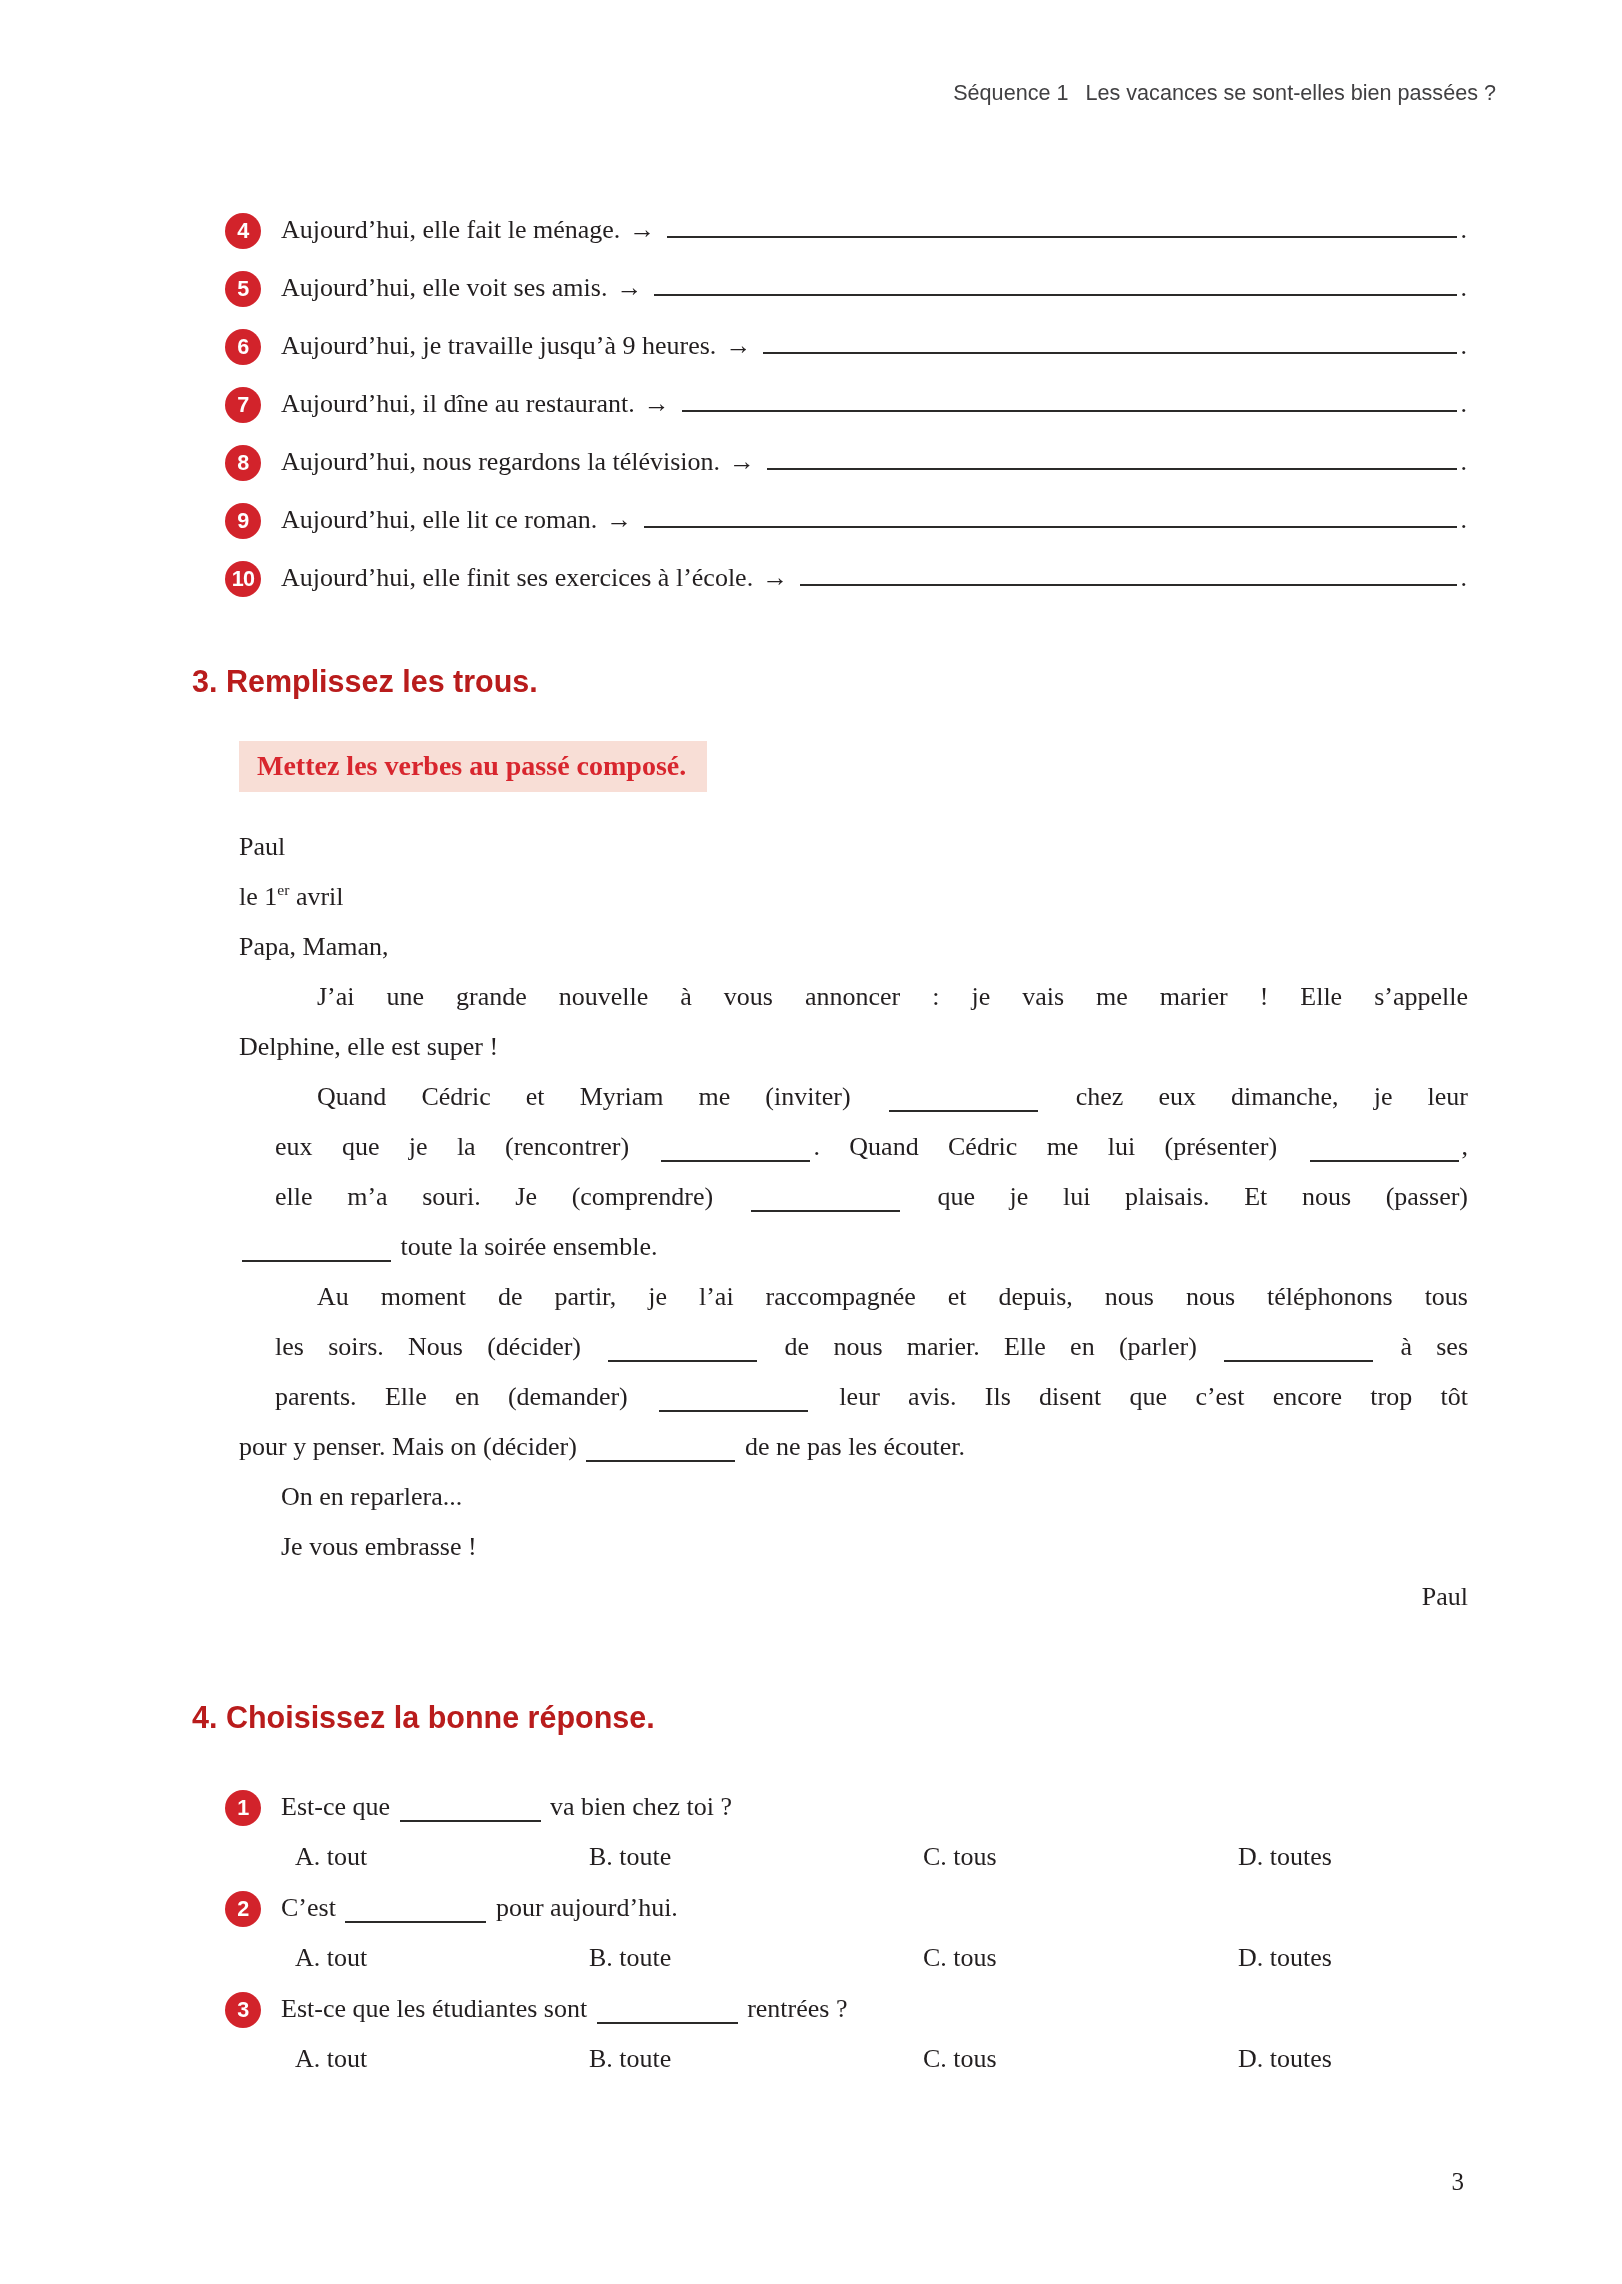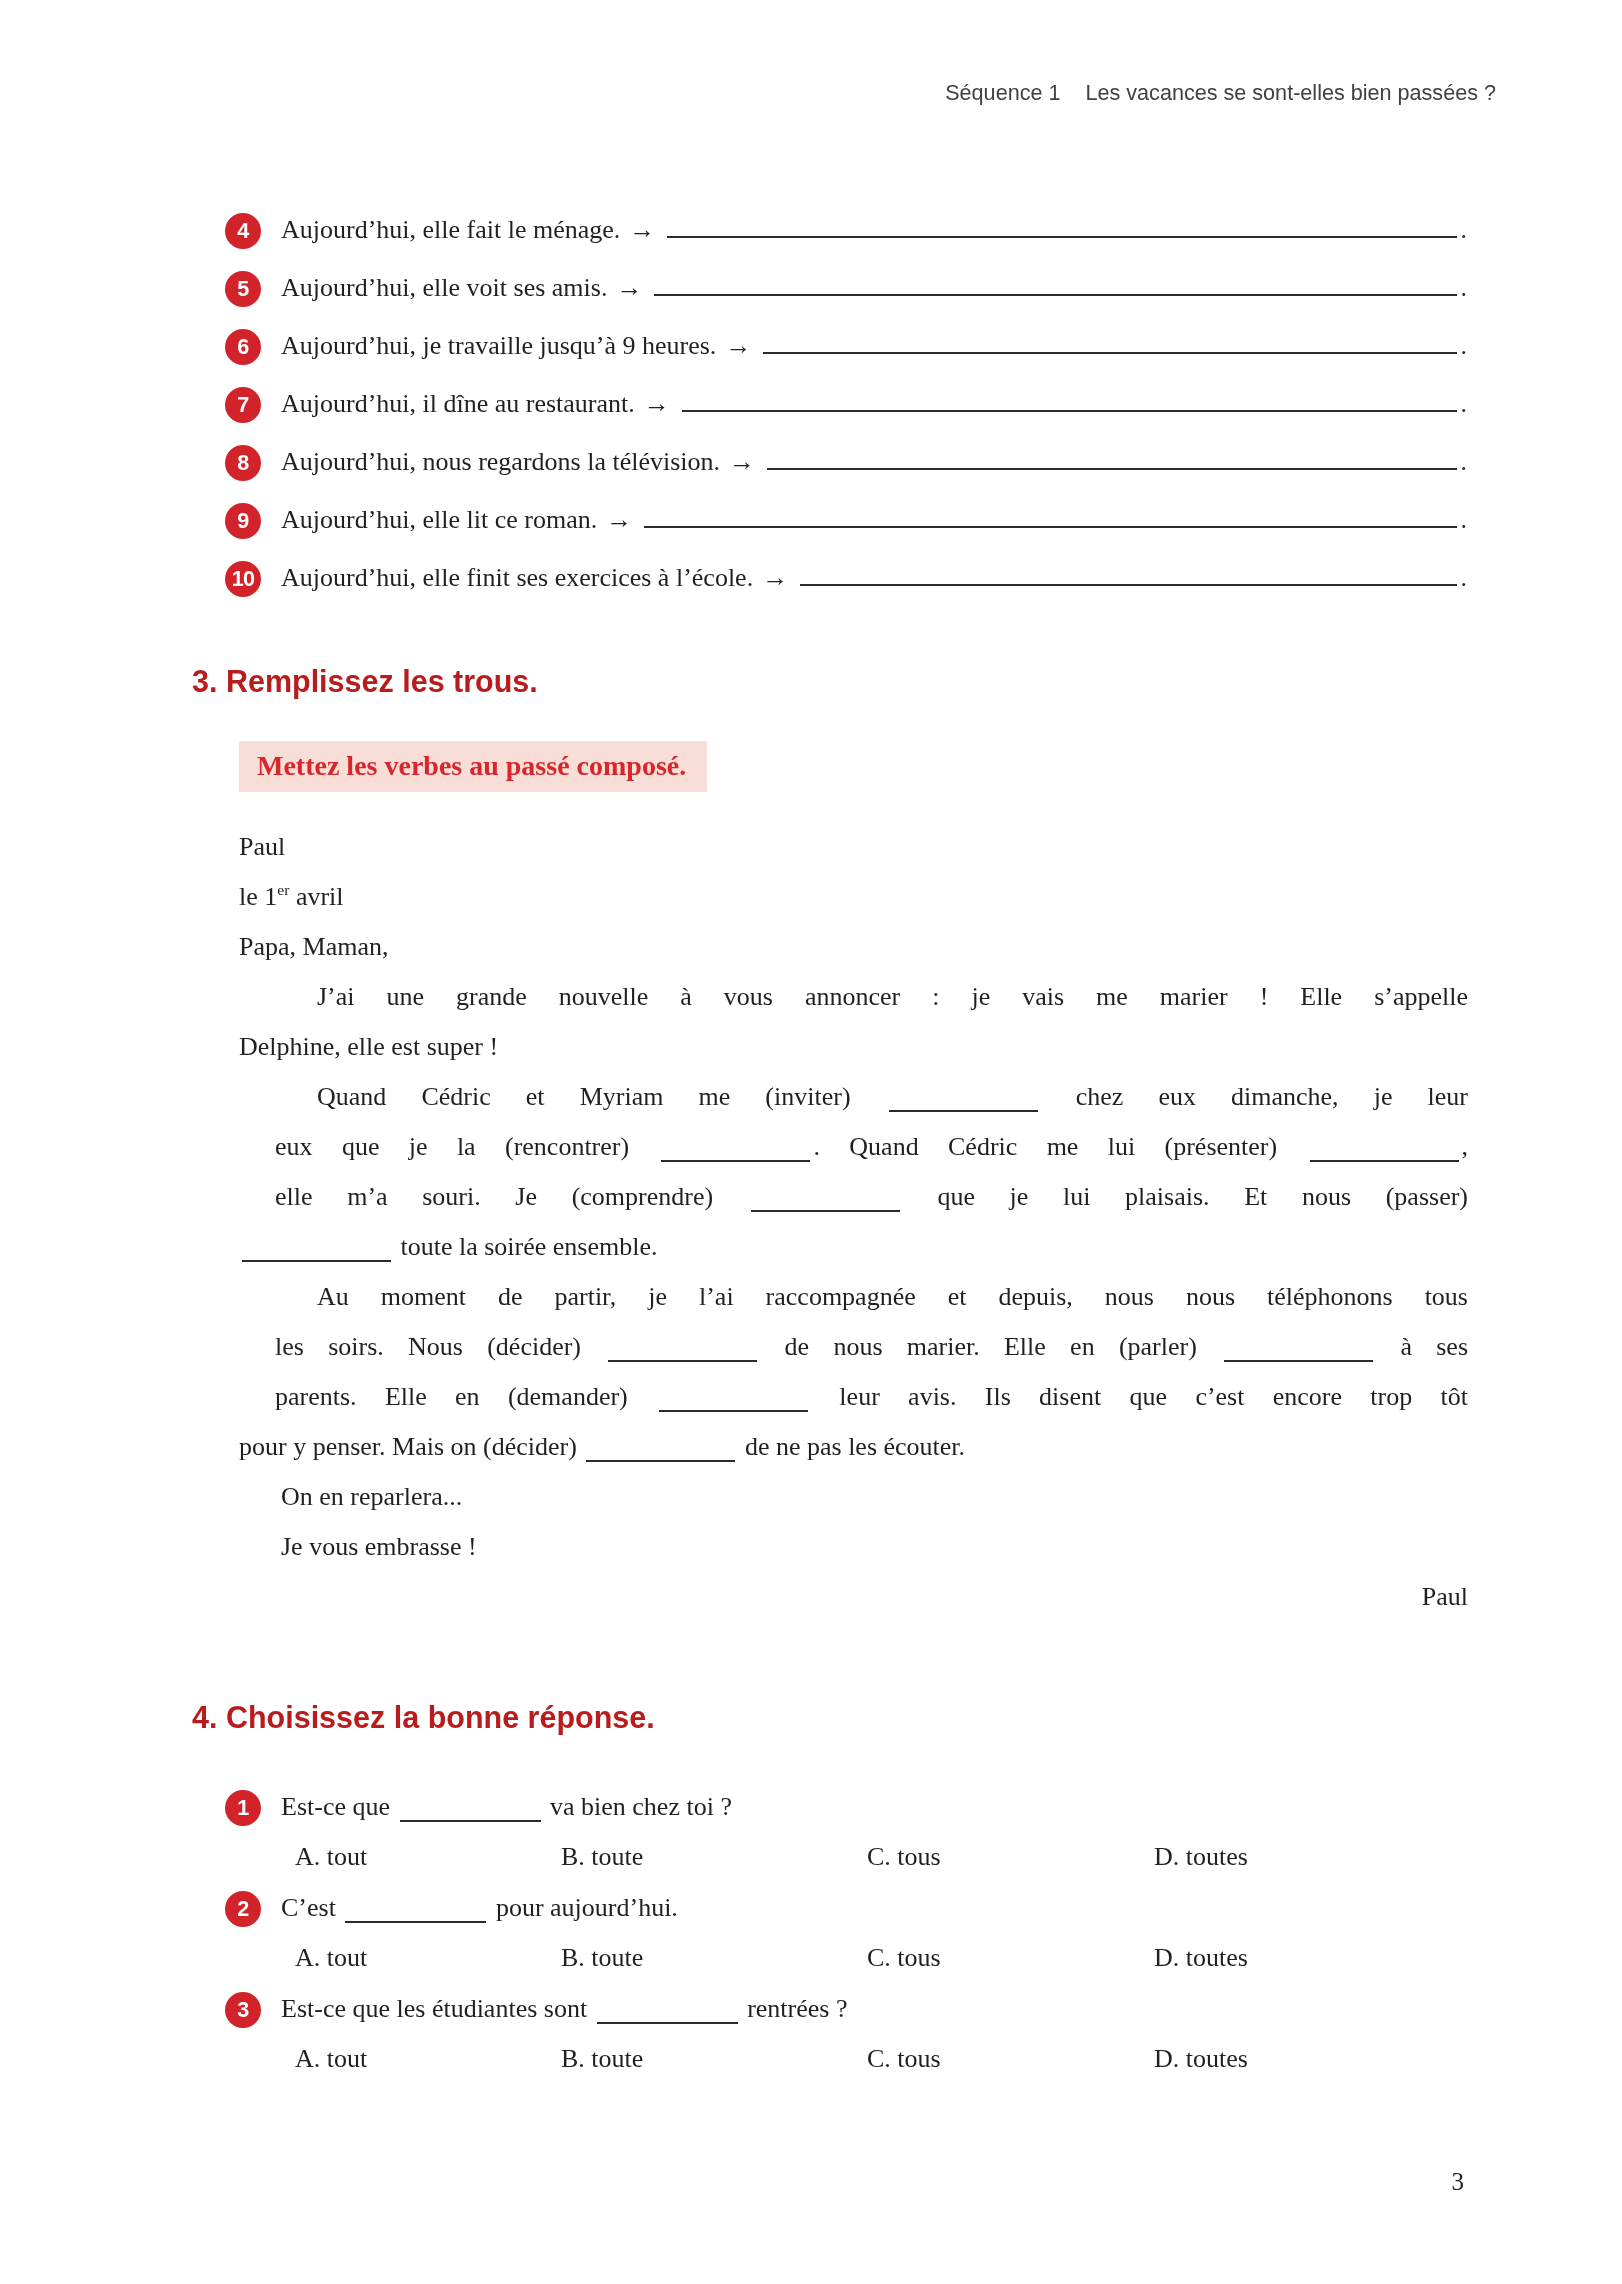--- a/index.html
+++ b/index.html
@@ -2,21 +2,21 @@
 <html style="font-size:12px"><head>
 <meta charset="utf-8">
 <style>
   html,body{margin:0;padding:0;background:#ffffff;}
   .page{position:relative;width:1622px;height:2284px;background:#ffffff;
         font-family:"Liberation Serif",serif;color:#231f20;overflow:hidden;}
 
   
   .page-header{position:absolute;top:80px;right:126px;
        font-family:"Liberation Sans",sans-serif;font-size:21.6px;color:#414042;white-space:nowrap;}
-  .page-header .seq{margin-right:25px;}
+  .page-header .seq{margin-right:17px;}
 
   
   .ex2{position:absolute;top:213px;left:225px;right:155px;}
   .ex-item{display:flex;align-items:baseline;height:58px;font-size:26px;white-space:nowrap;}
   .badge{flex:0 0 auto;width:36px;height:36px;border-radius:50%;background:#d2232b;color:#ffffff;
          font-family:"Liberation Sans",sans-serif;font-weight:bold;font-size:21.6px;line-height:36px;
          text-align:center;margin-right:20px;letter-spacing:-0.7px;}
   .item-text{flex:0 0 auto;}
   .arrow{flex:0 0 auto;margin-left:9px;}
   .fill-line{flex:1 1 auto;height:9px;border-bottom:2.2px solid #2b2a29;
@@ -45,21 +45,21 @@
 
   
   .blank{display:inline-block;width:149px;height:9px;border-bottom:2.2px solid #2b2a29;
          margin:0 3px -6.7px 3px;vertical-align:baseline;}
 
   
   .mcq{position:absolute;top:1790px;left:225px;right:155px;}
   .q-row{display:flex;align-items:baseline;height:52px;font-size:26px;white-space:nowrap;}
   .q-row .blank{width:141px;}
   .options{height:49px;padding-left:70px;display:grid;
-           grid-template-columns:266px 306px 287px auto;font-size:26px;align-items:baseline;}
+           grid-template-columns:266px 306px 287px auto;font-size:26px;align-items:baseline;gap:28px;}
   .opt{white-space:nowrap;}
 
   
   .page-number{position:absolute;top:2168px;right:158px;font-size:25px;}
 </style>
 </head>
 <body>
 
 <div class="page">
 

